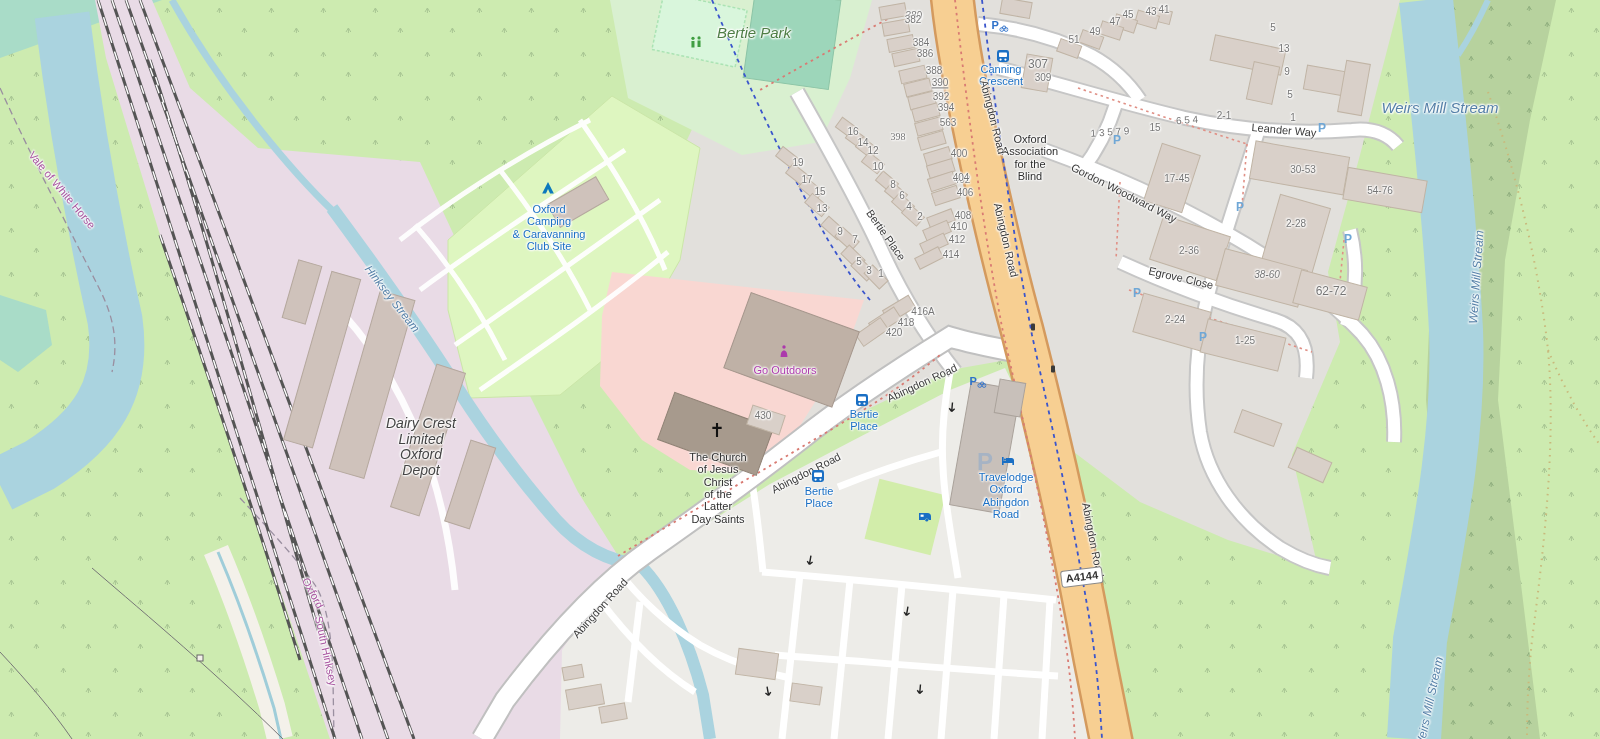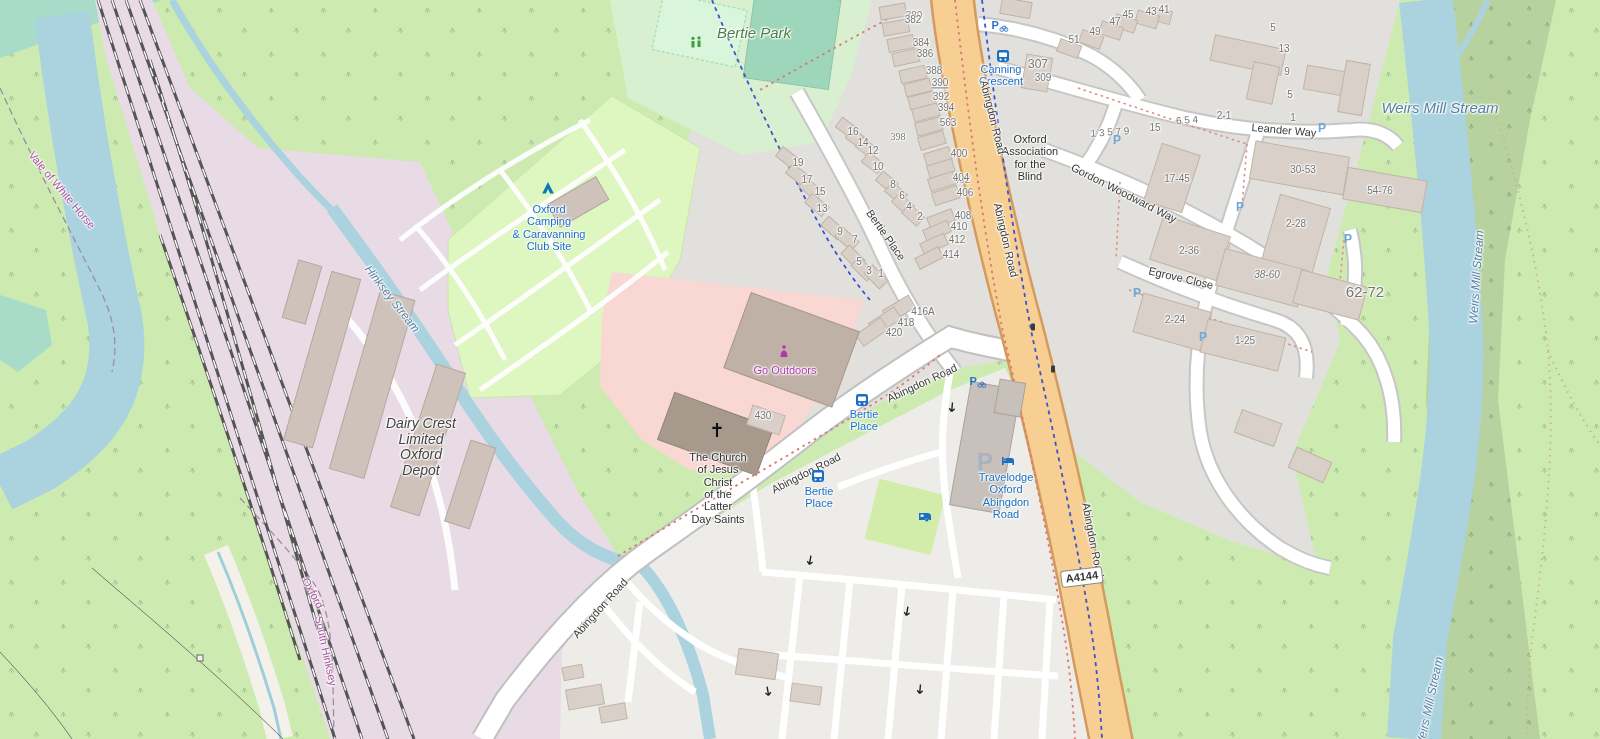--- a/index.html
+++ b/index.html
@@ -397,21 +397,21 @@
       <div class="lbl hn" style="left: 1284px; top: 49px; font-size: 10px; transform: translate(-50%, -50%) rotate(0deg);">13</div>
       <div class="lbl hn" style="left: 1287px; top: 72px; font-size: 10px; transform: translate(-50%, -50%) rotate(0deg);">9</div>
       <div class="lbl hn" style="left: 1290px; top: 95px; font-size: 10px; transform: translate(-50%, -50%) rotate(0deg);">5</div>
       <div class="lbl hn" style="left: 1293px; top: 118px; font-size: 10px; transform: translate(-50%, -50%) rotate(0deg);">1</div>
       <div class="lbl hn" style="left: 1177px; top: 179px; font-size: 10px; transform: translate(-50%, -50%) rotate(0deg);">17-45</div>
       <div class="lbl hn" style="left: 1303px; top: 170px; font-size: 10px; transform: translate(-50%, -50%) rotate(0deg);">30-53</div>
       <div class="lbl hn" style="left: 1380px; top: 191px; font-size: 10px; transform: translate(-50%, -50%) rotate(0deg);">54-76</div>
       <div class="lbl hn" style="left: 1296px; top: 224px; font-size: 10px; transform: translate(-50%, -50%) rotate(0deg);">2-28</div>
       <div class="lbl hn" style="left: 1189px; top: 251px; font-size: 10px; transform: translate(-50%, -50%) rotate(0deg);">2-36</div>
       <div class="lbl hn" style="left: 1267px; top: 275px; font-size: 10px; transform: translate(-50%, -50%) rotate(0deg); font-style: italic;">38-60</div>
-      <div class="lbl hn" style="left: 1331px; top: 292px; font-size: 15px; transform: translate(-50%, -50%) rotate(0deg); margin-left: 34px;">62-72</div>
+      <div class="lbl hn" style="left: 1331px; top: 292px; font-size: 12px; transform: translate(-50%, -50%) rotate(0deg);">62-72</div>
       <div class="lbl hn" style="left: 1175px; top: 320px; font-size: 10px; transform: translate(-50%, -50%) rotate(0deg);">2-24</div>
       <div class="lbl hn" style="left: 1245px; top: 341px; font-size: 10px; transform: translate(-50%, -50%) rotate(0deg);">1-25</div>
       <div class="lbl hn" style="left: 763px; top: 416px; font-size: 10px; transform: translate(-50%, -50%) rotate(0deg);">430</div>
     </div>
 <div id="icons">
       <div class="icn" style="left: 548px; top: 188px; transform: translate(-50%, -50%) rotate(0deg);"><svg width="13" height="13" viewBox="0 0 12 12">
           <path fill="#0c79bd" d="M6 .5 11.4 11H7.9L6 6.9 4.1 11H.6Z"></path>
         </svg></div>
       <div class="icn" style="left: 696px; top: 42px; transform: translate(-50%, -50%) rotate(0deg);"><svg width="13" height="13" viewBox="0 0 12 12" fill="#3f9e41">
           <circle cx="3.2" cy="2.6" r="1.5"></circle>

